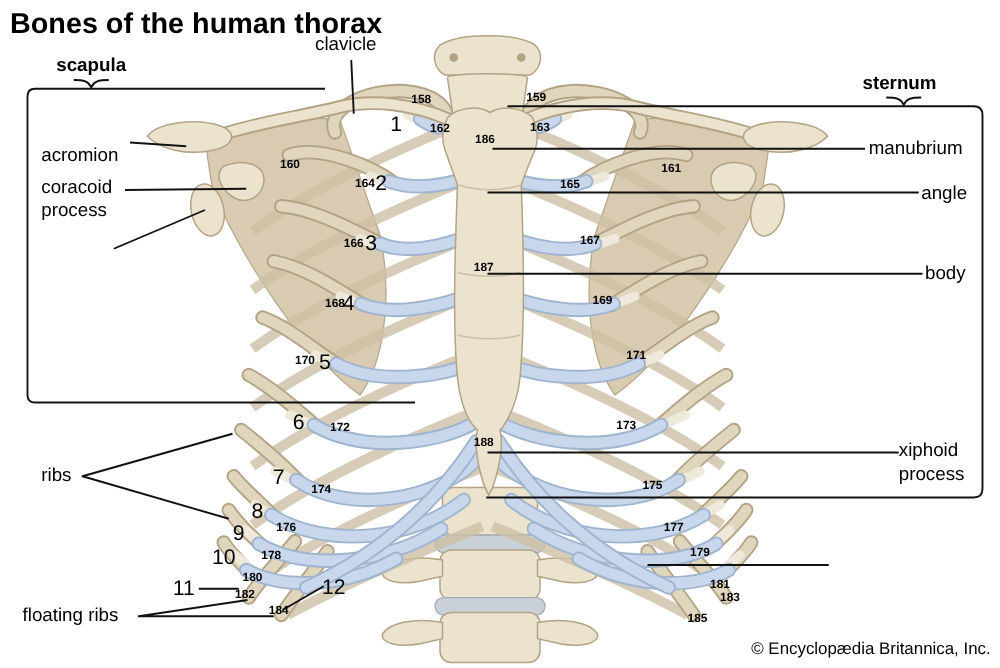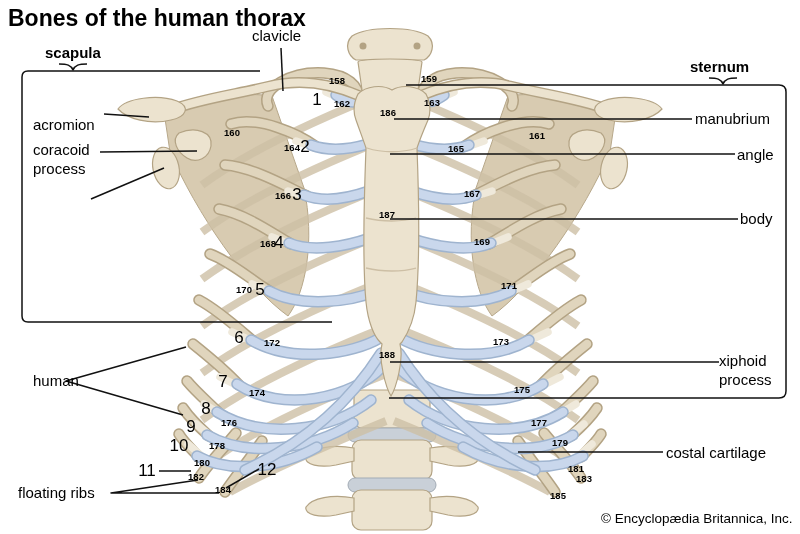--- a/index.html
+++ b/index.html
@@ -217,36 +217,35 @@
       <path class="lead" d="M 390,362 L 719,362"></path>
       <path class="lead" d="M 518,452 L 663,452"></path>
     </g>
   </svg>
 
   <div id="title" class="lbl">Bones of the human thorax</div>
   <div id="l-scapula" class="lbl b">scapula</div>
   <div id="l-clavicle" class="lbl">clavicle</div>
   <div id="l-acromion" class="lbl">acromion</div>
   <div id="l-coracoid" class="lbl wrap">coracoid process</div>
-  <div id="l-ribs" class="lbl">human</div>
+  <div id="l-ribs" class="lbl">ribs</div>
   <div id="l-floating" class="lbl">floating ribs</div>
   <div id="l-sternum" class="lbl b">sternum</div>
   <div id="l-manubrium" class="lbl">manubrium</div>
   <div id="l-angle" class="lbl">angle</div>
   <div id="l-body" class="lbl">body</div>
   <div id="l-xiphoid" class="lbl wrap">xiphoid process</div>
-  <div id="l-costal" class="lbl">costal cartilage</div>
   <div id="credit" class="lbl">© Encyclopædia Britannica, Inc.</div>
 
   <div id="markers">
       <span class="pn" style="left: 337px; top: 80px;">158</span>
       <span class="pn" style="left: 429px; top: 78px;">159</span>
       <span class="pn" style="left: 232px; top: 132px;">160</span>
       <span class="pn" style="left: 537px; top: 135px;">161</span>
-      <span class="pn" style="left: 342px; top: 103px;">162</span>
+      <span class="pn" style="left: 352px; top: 103px;">162</span>
       <span class="pn" style="left: 432px; top: 102px;">163</span>
       <span class="pn" style="left: 292px; top: 147px;">164</span>
       <span class="pn" style="left: 456px; top: 148px;">165</span>
       <span class="pn" style="left: 283px; top: 195px;">166</span>
       <span class="pn" style="left: 472px; top: 193px;">167</span>
       <span class="pn" style="left: 268px; top: 243px;">168</span>
       <span class="pn" style="left: 482px; top: 241px;">169</span>
       <span class="pn" style="left: 244px; top: 289px;">170</span>
       <span class="pn" style="left: 509px; top: 285px;">171</span>
       <span class="pn" style="left: 272px; top: 342px;">172</span>

